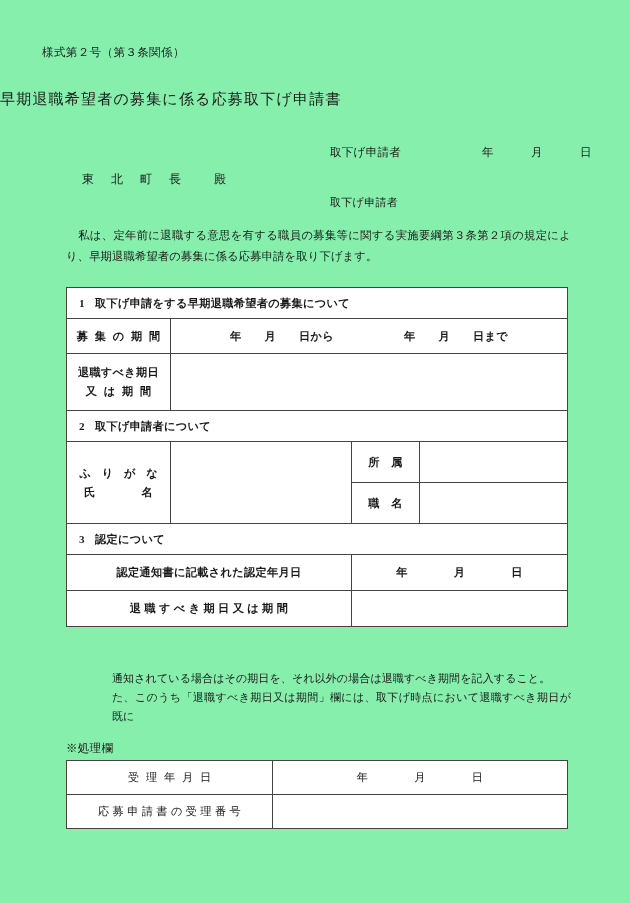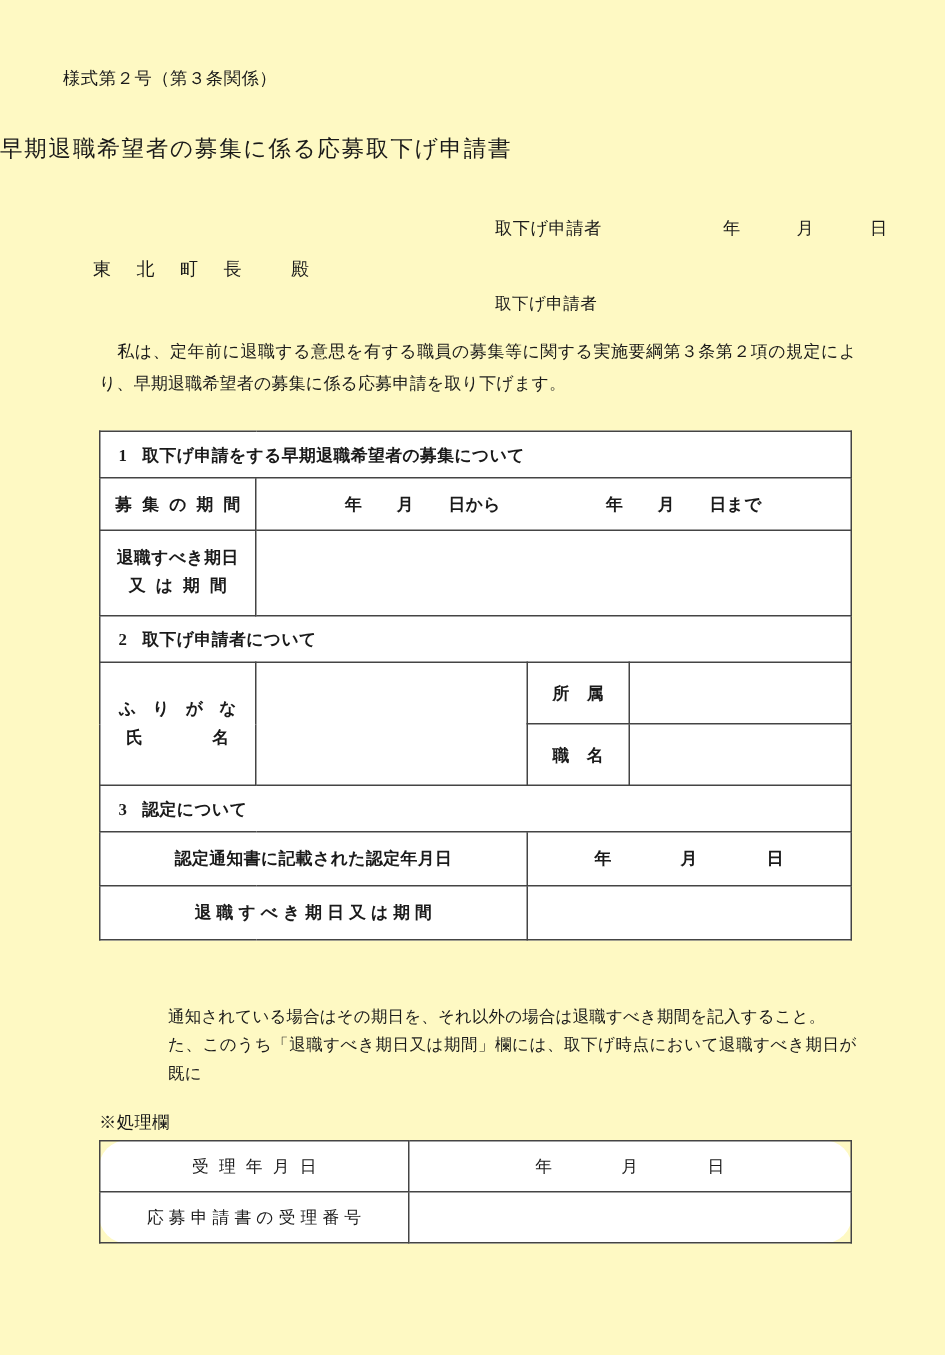--- a/index.html
+++ b/index.html
@@ -12,21 +12,21 @@
     height: 903px;
     position: relative;
     font-family: "Liberation Serif", "DejaVu Serif", serif;
     color: #1a1a1a;
     font-size: 11px;
     overflow: hidden;
   }
   .page {
     position: absolute;
     inset: 0;
-    background: #fef9c3;
+    background: #86efac;
   }
 
   
   .form-number {
     position: absolute;
     left: 42px;
     top: 45px;
     font-size: 11.5px;
     letter-spacing: 0.4px;
     white-space: nowrap;
@@ -68,21 +68,21 @@
   .withdraw-date .ymd span { margin-right: 34px; }
   .withdraw-date .ymd span:last-child { margin-right: 0; }
 
   .mayor-line {
     position: absolute;
     left: 20px;
     top: 26px;
     font-size: 12px;
     white-space: nowrap;
   }
-  .mayor-line .name { letter-spacing: 7px; }
+  .mayor-line .name { letter-spacing: 7px; margin-left: 20px; }
   .mayor-line .dono { margin-left: 26px; }
 
   .applicant-line {
     position: absolute;
     left: 288px;
     top: 50px;
     font-size: 11px;
     letter-spacing: 0.3px;
     white-space: nowrap;
     text-align: right;
@@ -166,21 +166,20 @@
     position: absolute;
     left: 66px;
     top: 741px;
     font-size: 11.5px;
     letter-spacing: 0.3px;
   }
   #proc-table {
     left: 66px;
     top: 760px;
     width: 501px;
-    border-radius: 19px;
   }
 </style>
 </head>
 <body>
 
 <div class="page">
 
   <div class="form-number">様式第２号（第３条関係）</div>
 
   <div class="doc-title">早期退職希望者の募集に係る応募取下げ申請書</div>

